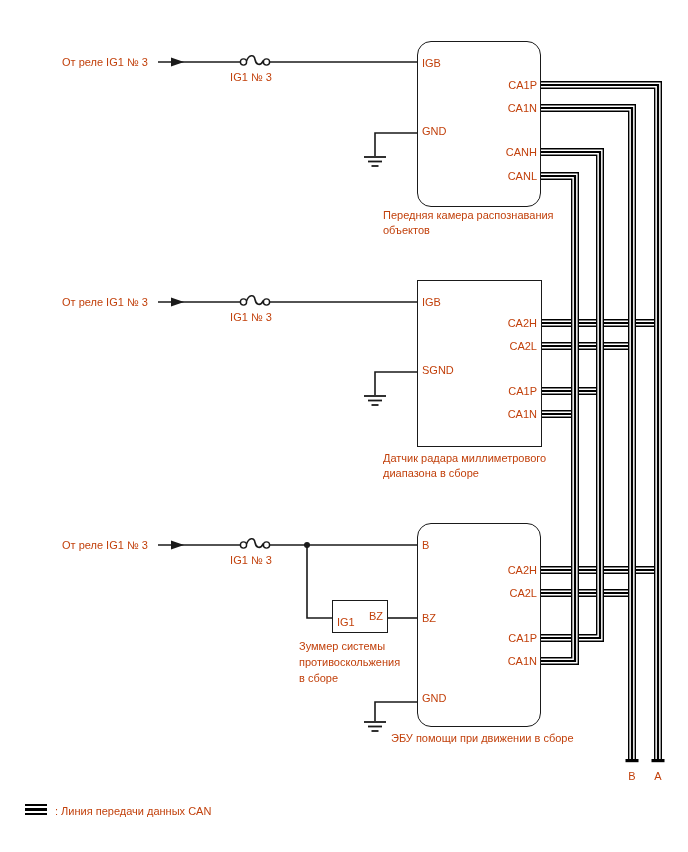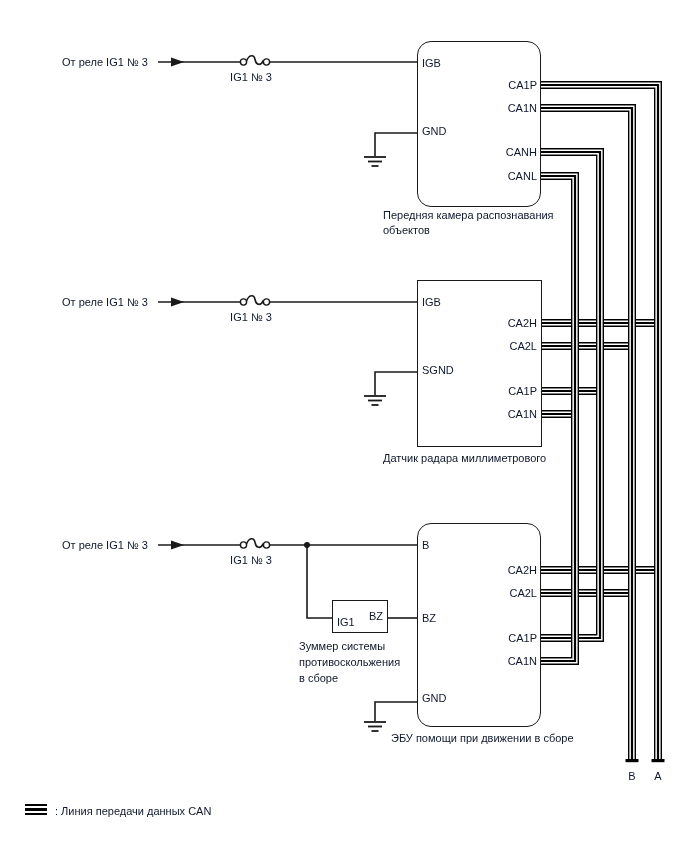--- a/index.html
+++ b/index.html
@@ -1,18 +1,18 @@
 <!DOCTYPE html>
 <html><head>
 <meta charset="utf-8">
 <style>
   html,body{margin:0;padding:0;background:#fff;}
   .page{
     position:relative;width:688px;height:852px;background:#fff;overflow:hidden;
-    font-family:"Liberation Sans", sans-serif;color:#0f172a;
+    font-family:"Liberation Sans", sans-serif;color:#c2410c;
   }
   .page svg{position:absolute;left:0;top:0;z-index:1;}
   .box{
     position:absolute;z-index:2;background:#fff;border:1.8px solid #1a1a1a;box-sizing:border-box;
   }
   .rounded{border-radius:14px;}
   .lbl{
     position:absolute;z-index:3;font-size:11px;line-height:12px;height:12px;white-space:nowrap;
   }
   .lbl.r{text-align:center;}
@@ -178,20 +178,21 @@
   </div>
 
   <div class="lbl" style="left:422px;top:296px;">IGB</div>
   <div class="lbl" style="left:422px;top:364px;">SGND</div>
   <div class="lbl r" style="right:151px;top:317px;">CA2H</div>
   <div class="lbl r" style="right:151px;top:340px;">CA2L</div>
   <div class="lbl r" style="right:151px;top:385px;">CA1P</div>
   <div class="lbl r" style="right:151px;top:408px;">CA1N</div>
   <div class="cap" style="left:383px;top:451px;">
     <div>Датчик радара миллиметрового</div>
+    <div>диапазона в сборе</div>
   </div>
 
   <div class="lbl" style="left:422px;top:539px;">B</div>
   <div class="lbl" style="left:422px;top:612px;">BZ</div>
   <div class="lbl" style="left:422px;top:692px;">GND</div>
   <div class="lbl r" style="right:151px;top:564px;">CA2H</div>
   <div class="lbl r" style="right:151px;top:587px;">CA2L</div>
   <div class="lbl r" style="right:151px;top:632px;">CA1P</div>
   <div class="lbl r" style="right:151px;top:655px;">CA1N</div>
   <div class="cap" style="left:391px;top:731px;">ЭБУ помощи при движении в сборе</div>

